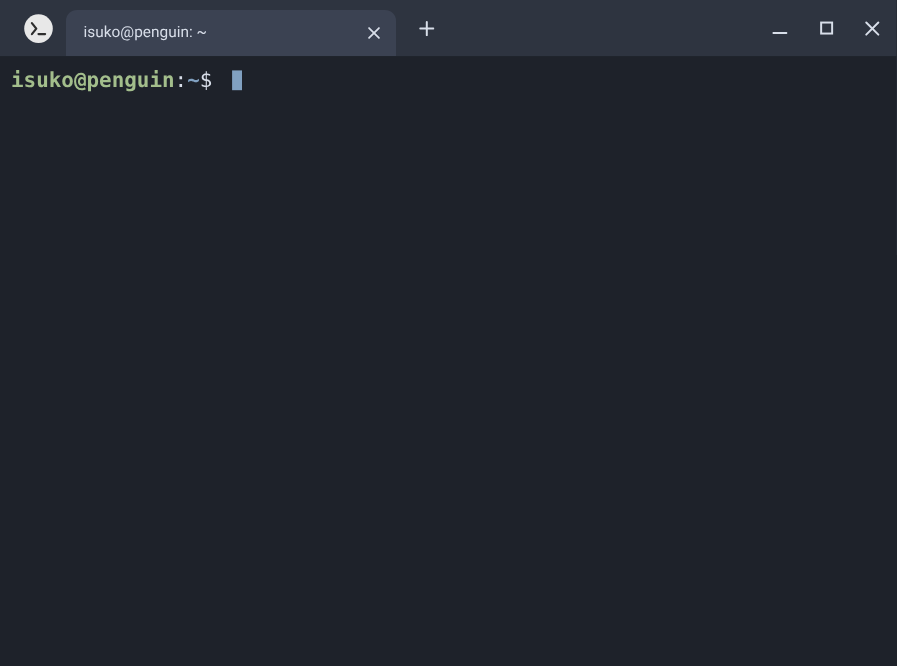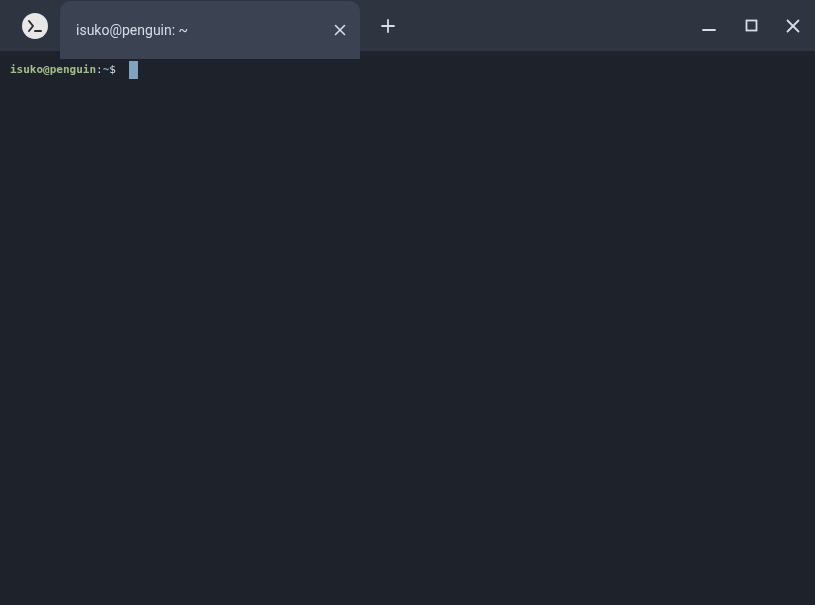--- a/index.html
+++ b/index.html
@@ -33,21 +33,21 @@
       align-items: center;
       justify-content: center;
       flex-shrink: 0;
     }
     .app-icon svg {
       width: 16px;
       height: 16px;
     }
     .tab {
       background: #3b4252;
-      height: 58px;
+      height: 42px;
       border-radius: 10px 10px 0 0;
       display: flex;
       align-items: center;
       padding-left: 16px;
       padding-right: 10px;
       min-width: 300px;
       position: relative;
       margin-top: 9px;
     }
     .tab-title {
@@ -92,21 +92,21 @@
       display: flex;
       align-items: center;
       justify-content: center;
       cursor: pointer;
       color: #d8dee9;
     }
     .terminal-body {
       background: #1e222a;
       height: calc(605px - 51px);
       padding: 10px 10px;
-      font-size: 11px;
+      font-size: 19px;
       line-height: 1.3;
     }
     .prompt-line {
       display: flex;
       align-items: center;
       white-space: pre;
     }
     .prompt-user {
       color: #a3be8c;
       font-weight: bold;

